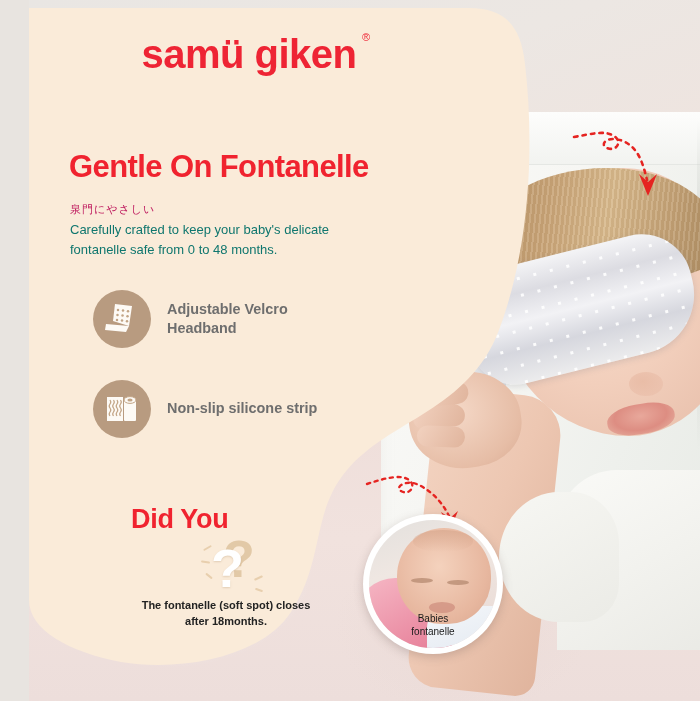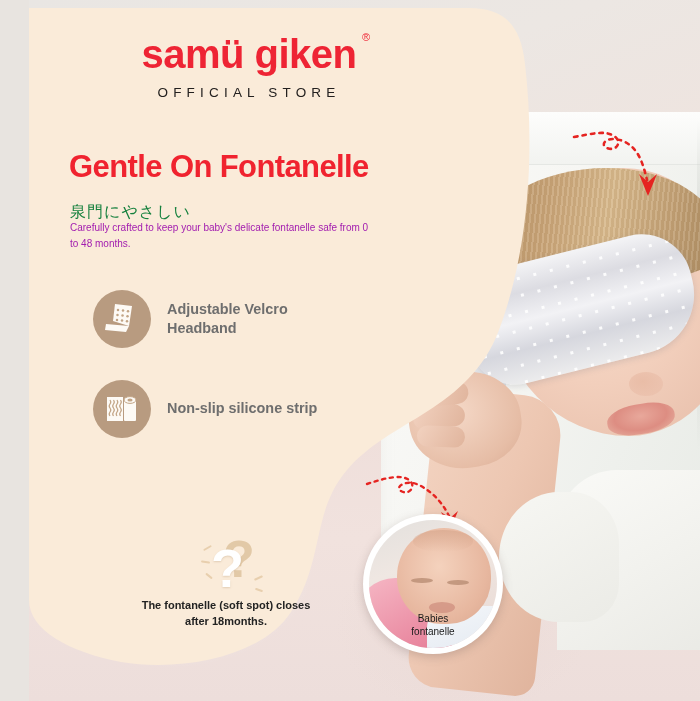--- a/index.html
+++ b/index.html
@@ -147,25 +147,25 @@
     color:#23201f;font-weight:400;
   }
 
   
   .headline{
     position:absolute;left:40px;top:151px;width:380px;
     font-size:31px;font-weight:700;color:#F0232F;letter-spacing:-.6px;line-height:1;
   }
   .jp-sub{
     position:absolute;left:41px;top:202px;
-    font-size:16px;color:#15803d;letter-spacing:1px;
+    font-size:11px;color:#be185d;letter-spacing:1px;
   }
   .lede{
     position:absolute;left:41px;top:220px;width:300px;
-    font-size:10px;color:#a21caf;line-height:1.55;
+    font-size:13px;color:#0f766e;line-height:1.55;
   }
 
   
   .feature{position:absolute;display:flex;align-items:center;gap:16px;}
   .f-one{left:64px;top:290px;}
   .f-two{left:64px;top:380px;}
   .badge{
     width:58px;height:58px;border-radius:50%;
     background:#B89B80;flex:none;position:relative;
     display:flex;align-items:center;justify-content:center;
@@ -284,21 +284,20 @@
                C40,652 0,630 0,600 Z" fill="#FAEBD9"></path>
     </svg>
 
     <div class="panel-content">
 
       <div class="logo-block">
         <div class="logo-wordmark">
           <span>samü giken</span>
           <span class="logo-reg">®</span>
         </div>
-        <div class="logo-sub">OFFICIAL STORE</div>
       </div>
 
       <div class="headline">Gentle On Fontanelle</div>
       <div class="jp-sub">泉門にやさしい</div>
       <div class="lede">Carefully crafted to keep your baby's delicate fontanelle safe from 0 to 48 months.</div>
 
       <div class="feature f-one">
         <div class="badge">
           <svg width="40" height="40" viewBox="0 0 40 40">
             <path d="M13 5 L30 7 L27 27 L11 22 Z" fill="#fdfaf5"></path>
@@ -331,20 +330,21 @@
             </g>
             <rect x="22" y="11" width="12" height="21" rx="1" fill="#fdfaf5"></rect>
             <ellipse cx="28" cy="11" rx="6" ry="3.4" fill="#fdfaf5" stroke="#c2a485" stroke-width="1"></ellipse>
             <ellipse cx="28" cy="11" rx="2.6" ry="1.5" fill="#c2a485"></ellipse>
           </svg>
         </div>
         <div class="feat-label">Non-slip silicone strip</div>
       </div>
 
       <div class="dyk">
+        <div class="dyk-line">Did You</div>
       </div>
       <div class="qmark-wrap">
         <div class="q-shadow">?</div>
         <div class="q-main">?</div>
         <div class="spark" style="left:4px;top:12px;width:9px;height:2px;transform:rotate(-30deg);"></div>
         <div class="spark" style="left:2px;top:26px;width:9px;height:2px;transform:rotate(10deg);"></div>
         <div class="spark" style="left:6px;top:40px;width:8px;height:2px;transform:rotate(38deg);"></div>
         <div class="spark" style="left:55px;top:42px;width:9px;height:2px;transform:rotate(-25deg);"></div>
         <div class="spark" style="left:56px;top:54px;width:8px;height:2px;transform:rotate(20deg);"></div>
       </div>

